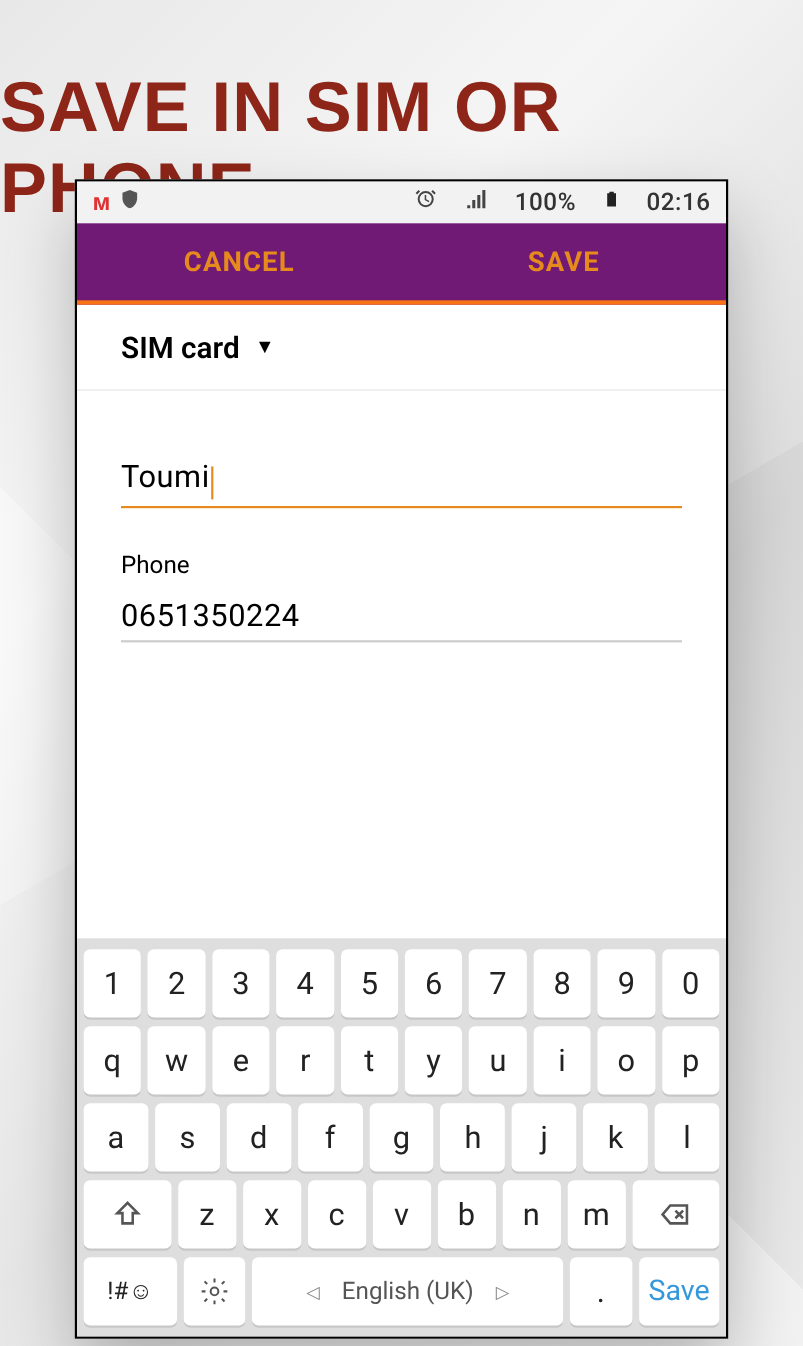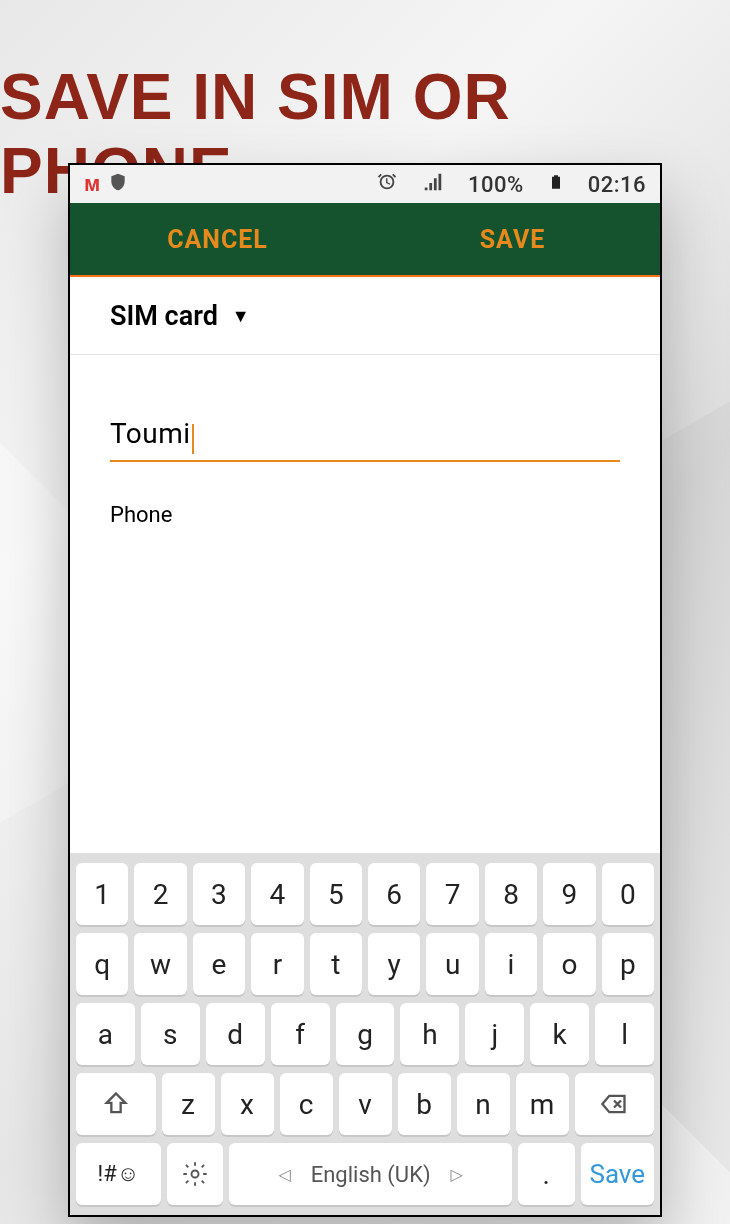--- a/index.html
+++ b/index.html
@@ -57,22 +57,22 @@
     color: #333;
     font-size: 22px;
   }
   .status-left { display:flex; align-items:center; gap:8px; }
   .status-right { margin-left:auto; display:flex; align-items:center; gap:24px; font-weight:500; }
   .status-right .txt { font-size:22px; letter-spacing:.5px; }
 
   
   .action-bar {
     height: 74px;
-    background: #14532d;
-    border-bottom: 2px solid #f97316;
+    background: #701a75;
+    border-bottom: 4px solid #f97316;
     display: flex;
   }
   .action-btn {
     flex: 1;
     display:flex; align-items:center; justify-content:center;
     color: #e68a1e;
     font-size: 25px;
     font-weight: 700;
     letter-spacing: 1px;
     cursor: pointer;
@@ -180,20 +180,23 @@
   </div>
 
   <div class="fields">
     <div class="field">
       <div class="input-wrap active">
         <span class="input-text">Toumi</span><span class="cursor"></span>
       </div>
     </div>
     <div class="field">
       <div class="field-label">Phone</div>
+      <div class="input-wrap">
+        <span class="input-text">0651350224</span>
+      </div>
     </div>
   </div>
 
   <div class="keyboard">
     <div class="kb-row" id="kb-row-0">
         <div class="key">1</div>
         <div class="key">2</div>
         <div class="key">3</div>
         <div class="key">4</div>
         <div class="key">5</div>

